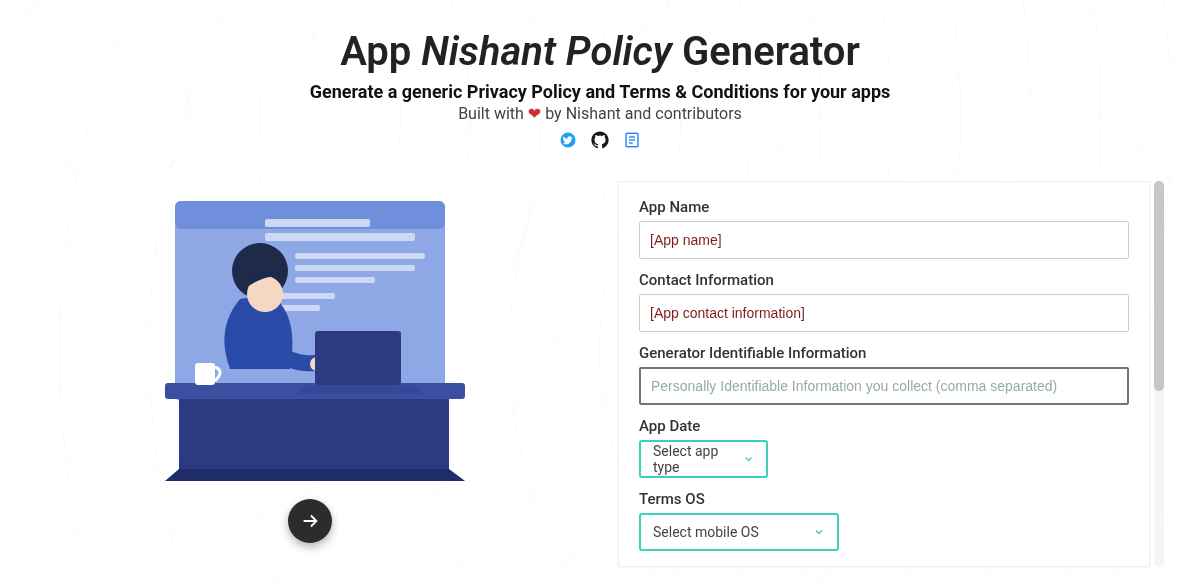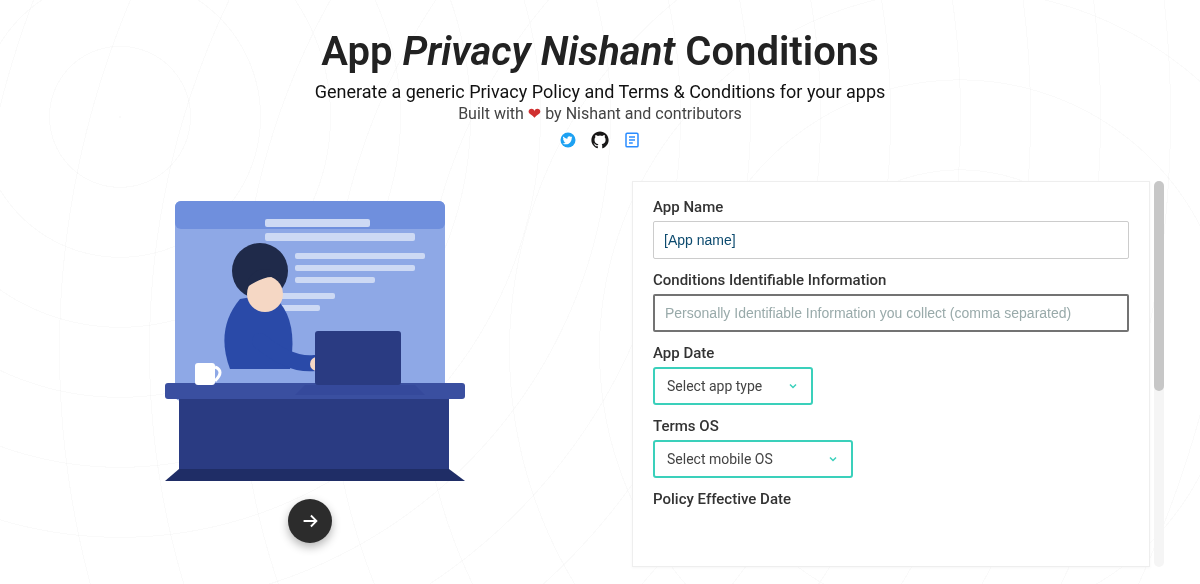--- a/index.html
+++ b/index.html
@@ -6,51 +6,51 @@
   html, body { width: 1200px; height: 584px; font-family: -apple-system, "Segoe UI", Roboto, Arial, sans-serif; background:#fff; color:#222; }
   body {
     background-image:
       repeating-radial-gradient(circle at 10% 20%, rgba(0,0,0,0.02) 0 1px, transparent 1px 70px),
       repeating-radial-gradient(circle at 80% 60%, rgba(0,0,0,0.02) 0 1px, transparent 1px 90px);
   }
   .wrap { width:100%; height:100%; position:relative; padding-top:28px; }
   .header { text-align:center; }
   .title { font-size:40px; font-weight:600; color:#222; }
   .title em { font-style:italic; font-weight:600; }
-  .subtitle { margin-top:6px; font-size:18px; color:#111; font-weight:400; }
+  .subtitle { margin-top:6px; font-size:18px; color:#111; font-weight:700; }
   .built { margin-top:2px; font-size:16px; color:#444; }
   .heart { color:#d03030; display:inline-block; }
   .social { margin-top:8px; display:flex; gap:14px; justify-content:center; align-items:center; }
   .social svg { width:18px; height:18px; }
-  .content { display:flex; margin-top:28px; padding:0 50px; gap:62px; align-items:flex-start; }
+  .content { display:flex; margin-top:28px; padding:0 50px; gap:48px; align-items:flex-start; }
   .left { flex:0 0 520px; position:relative; display:flex; flex-direction:column; align-items:center; }
   .illus-wrap { width:330px; height:300px; position:relative; }
   .fab { margin-top:18px; width:44px; height:44px; border-radius:50%; background:#2c2c2c; box-shadow:0 4px 10px rgba(0,0,0,0.3); display:flex; align-items:center; justify-content:center; cursor:pointer; }
   .fab svg { width:22px; height:22px; stroke:#fff; fill:none; stroke-width:2; }
   .right { flex:1; position:relative; }
   .form-box { background:#fff; border:1px solid #eee; padding:16px 20px 8px 20px; height:386px; overflow:hidden; box-shadow:0 1px 3px rgba(0,0,0,0.04); position:relative; }
   .scrollbar { position:absolute; top:0; right:-14px; width:10px; height:386px; background:#f5f5f5; border-radius:5px; }
   .scrollthumb { position:absolute; top:0; left:0; width:10px; height:210px; background:#c7c7c7; border-radius:5px; }
   .field { margin-bottom:12px; }
   .label { font-size:15px; color:#333; font-weight:500; margin-bottom:5px; display:block; }
-  .input { width:100%; height:38px; border:1px solid #ccc; border-radius:2px; padding:0 10px; font-size:14px; color:#0c4a6e; background:#fff; outline:none; }
+  .input { width:100%; height:38px; border:1px solid #ccc; border-radius:2px; padding:0 10px; font-size:14px; color:#7f1d1d; background:#fff; outline:none; }
   .input::placeholder { color:#9aa; }
   .input.focused { border:2px solid #737373; color:#aaa; }
   .select { display:flex; align-items:center; justify-content:space-between; height:38px; border:2px solid #3ad0bb; border-radius:3px; padding:0 12px; font-size:14px; color:#444; cursor:pointer; background:#fff; }
-  .select.narrow { width:160px; }
+  .select.narrow { width:129px; }
   .select.mid { width:200px;align-items:center; }
   .chev { width:12px; height:12px; }
 </style>
 </head>
 <body>
 
 <div class="wrap">
   <div class="header">
     <h1 class="title">
-      <span>App </span><em>Privacy Nishant</em><span> Conditions</span>
+      <span>App </span><em>Nishant Policy</em><span> Generator</span>
     </h1>
     <div class="subtitle">Generate a generic Privacy Policy and Terms &amp; Conditions for your apps</div>
     <div class="built">
       <span>Built with </span><span class="heart">❤</span><span> by Nishant and contributors</span>
     </div>
     <div class="social">
       <span>
         <svg viewBox="0 0 24 24">
             <circle cx="12" cy="12" r="10" fill="#1da1f2"></circle>
             <path d="M18 8.3c-.5.2-1 .4-1.5.4.5-.3 1-.9 1.1-1.5-.5.3-1.1.5-1.7.7-.5-.5-1.2-.9-2-.9-1.5 0-2.7 1.2-2.7 2.7 0 .2 0 .4.1.6-2.3-.1-4.3-1.2-5.6-2.9-.2.4-.4.9-.4 1.4 0 .9.5 1.8 1.2 2.3-.4 0-.9-.1-1.2-.3 0 1.3.9 2.4 2.2 2.7-.2.1-.5.1-.7.1-.2 0-.4 0-.5-.1.4 1.1 1.4 1.9 2.6 1.9-1 .8-2.2 1.2-3.5 1.2h-.7c1.2.8 2.7 1.2 4.3 1.2 5.1 0 7.9-4.2 7.9-7.9v-.4c.5-.4 1-.9 1.4-1.4z" fill="#fff"></path>
@@ -116,23 +116,27 @@
     </div>
 
     <div class="right">
       <div class="form-box">
 
         <div class="field">
           <label class="label">App Name</label>
           <input class="input" type="text" value="[App name]" style="">
         </div>
 
+        <div class="field">
+          <label class="label">Contact Information</label>
+          <input class="input" type="text" value="[App contact information]" style="">
+        </div>
 
         <div class="field">
-          <label class="label">Conditions Identifiable Information</label>
+          <label class="label">Generator Identifiable Information</label>
           <input class="input focused" type="text" placeholder="Personally Identifiable Information you collect (comma separated)" style="">
         </div>
 
         <div class="field">
           <label class="label">App Date</label>
           <div class="select narrow">
             <span>Select app type</span>
             <svg class="chev" viewBox="0 0 24 24">
                 <path d="M6 9l6 6 6-6" fill="none" stroke="#3ad0bb" stroke-width="3"></path>
               </svg>

